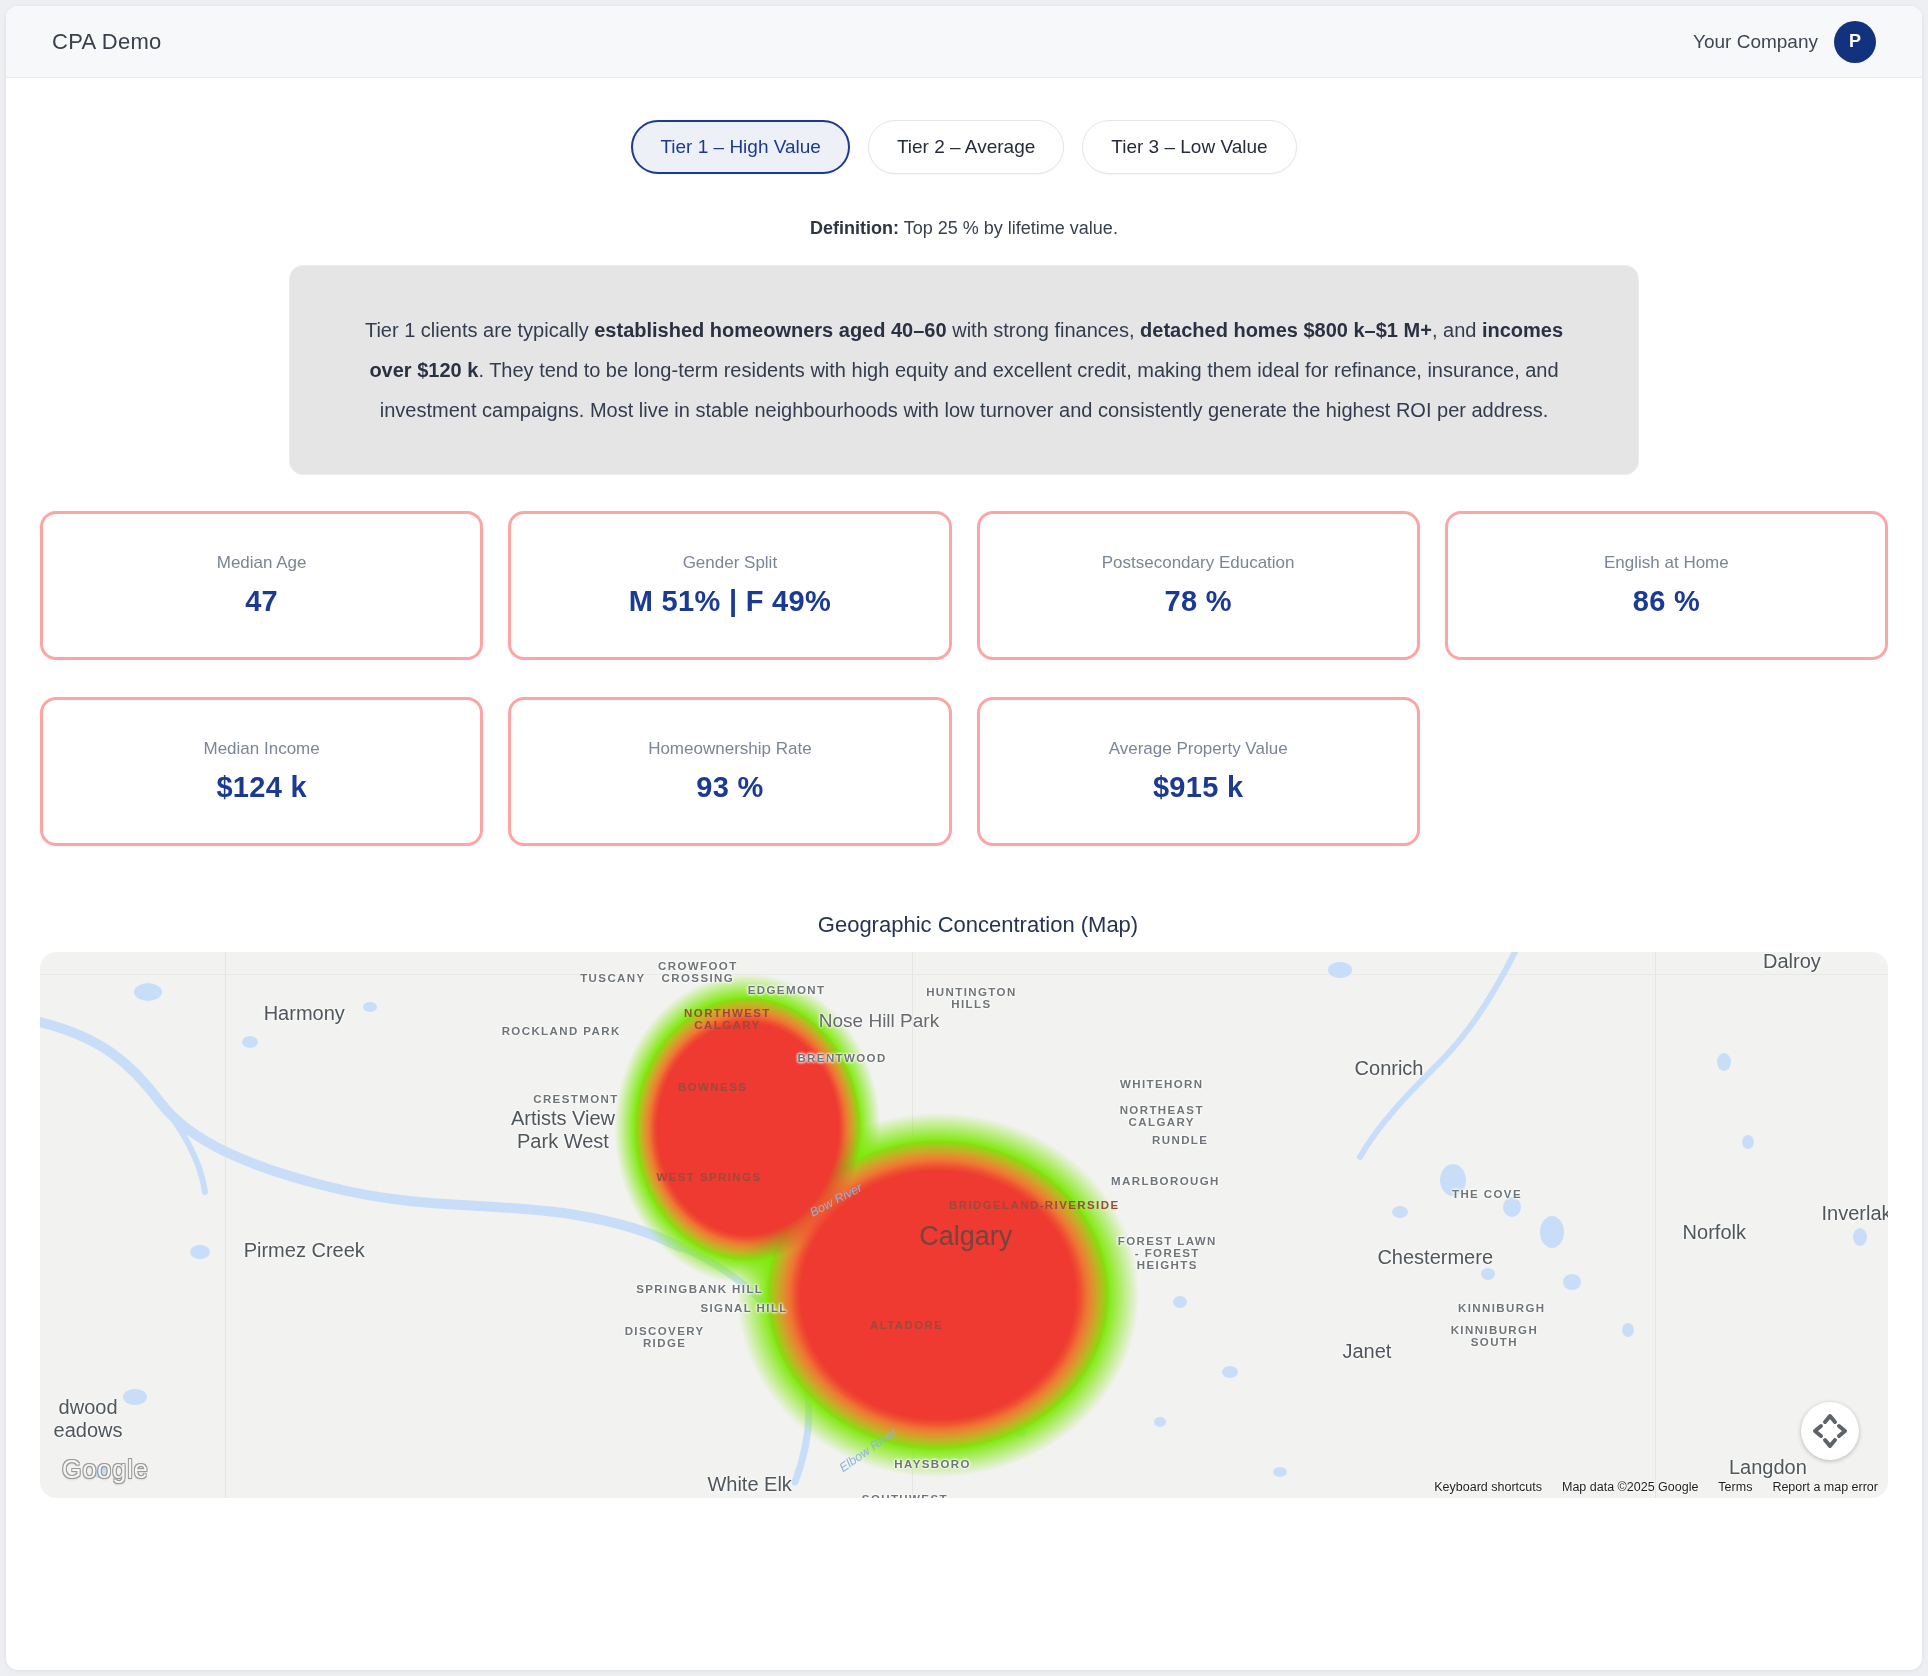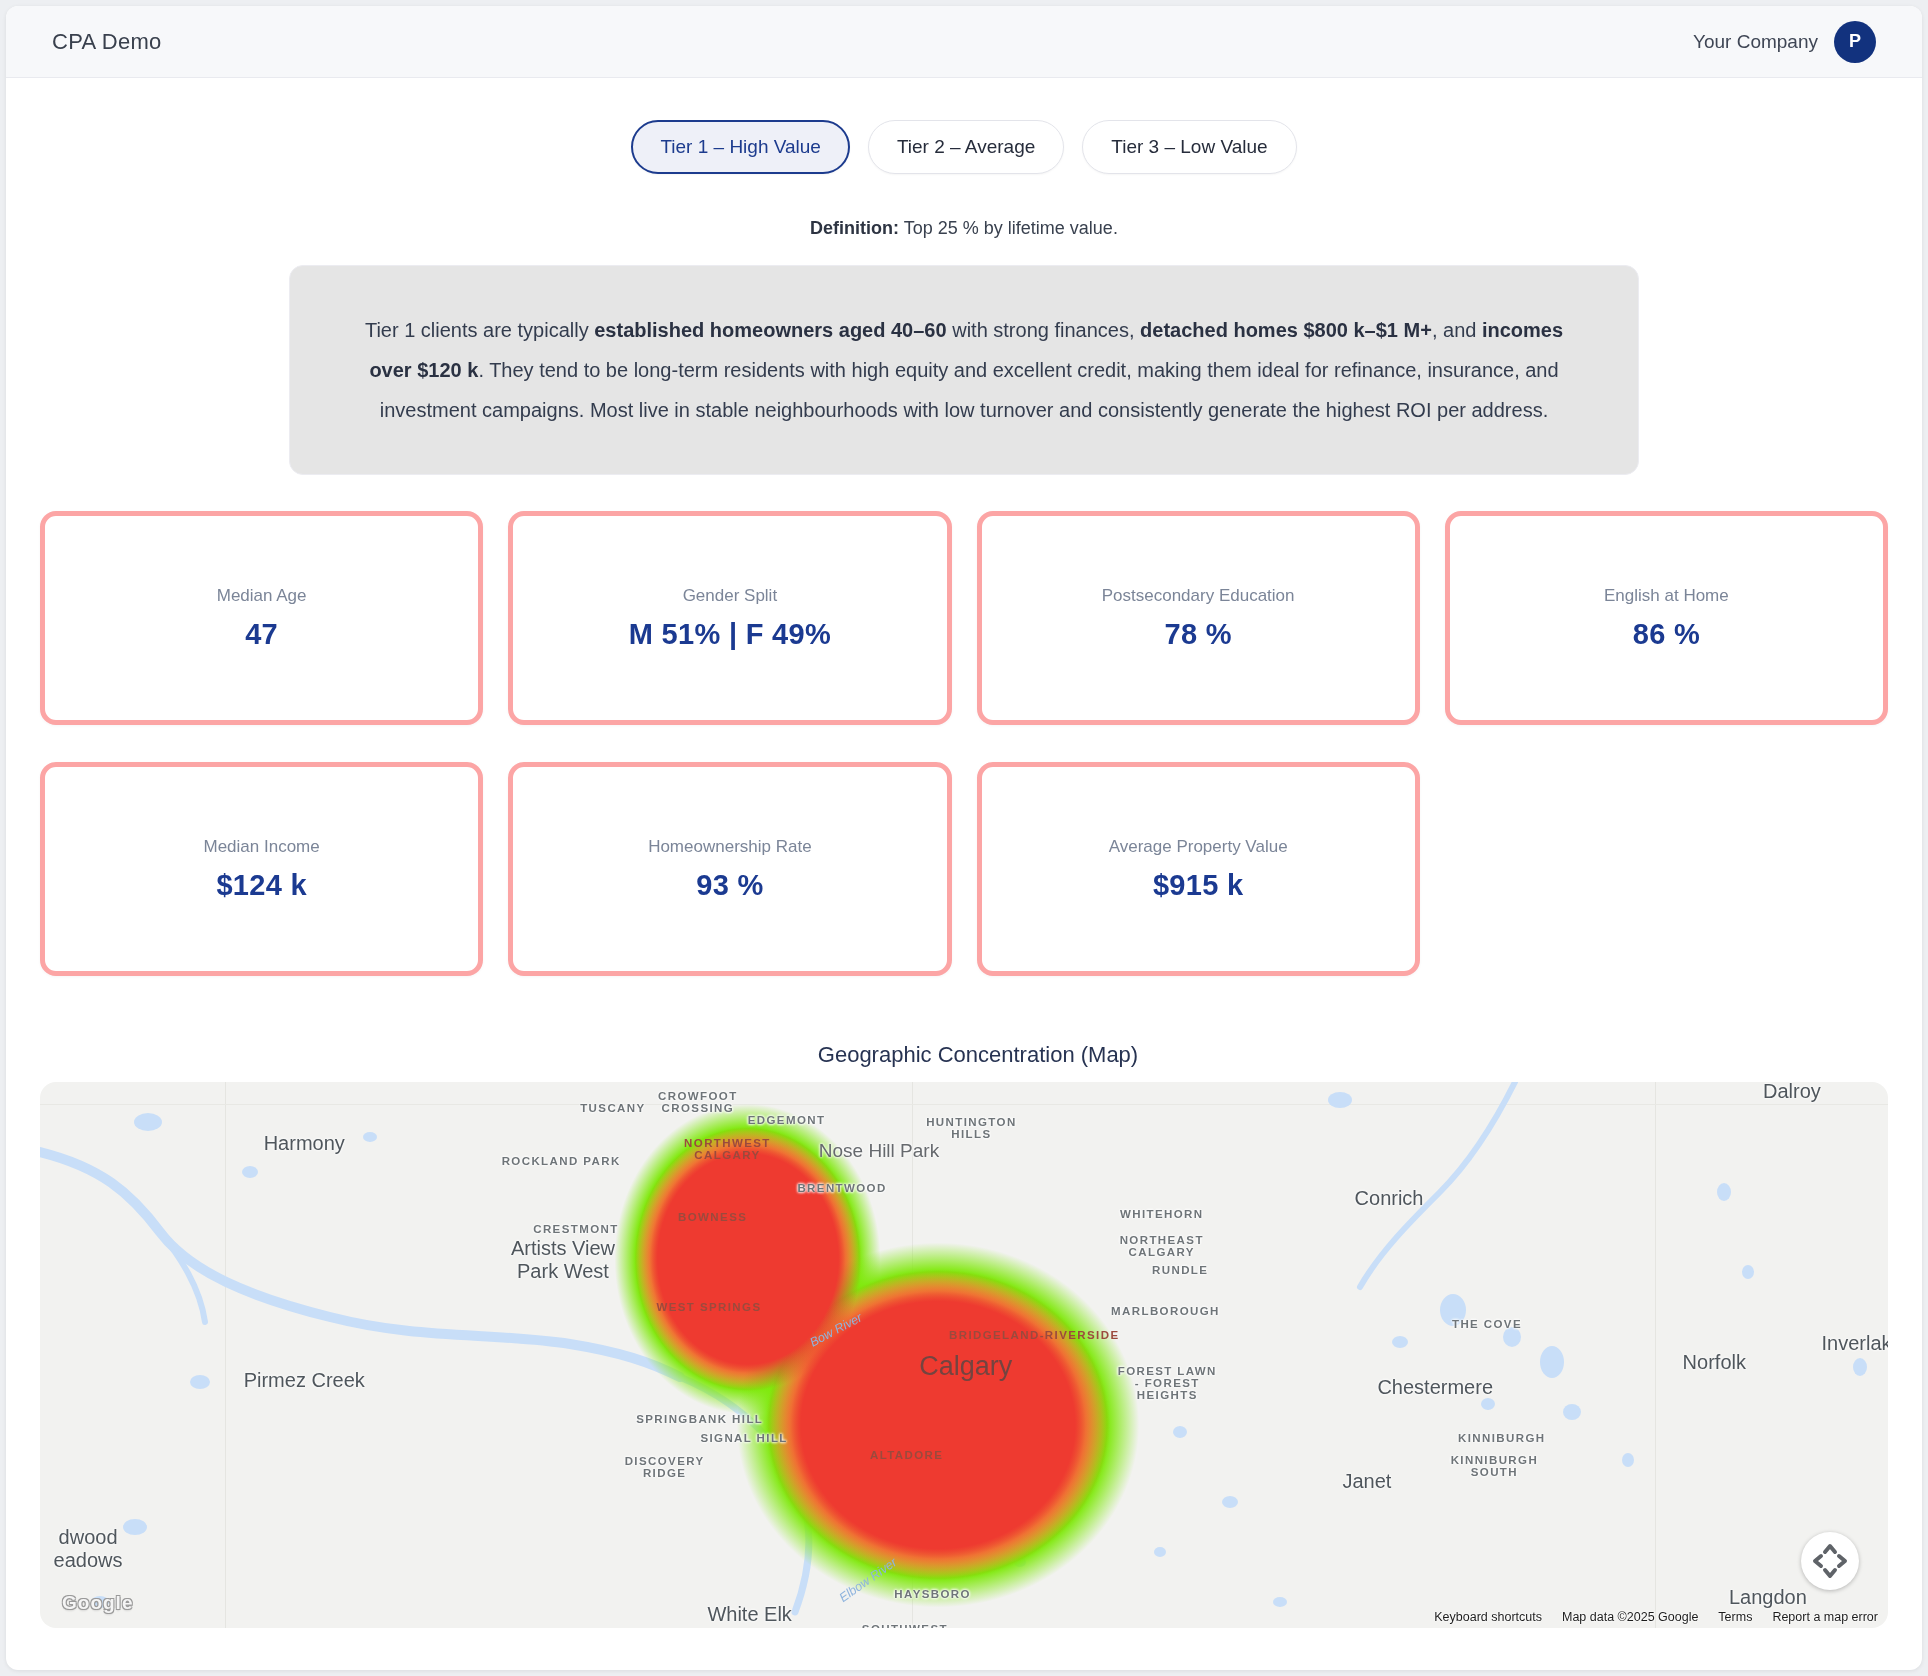--- a/index.html
+++ b/index.html
@@ -26,21 +26,21 @@
   .definition b { color:#2d3442; }
 
   .desc-card { width:1350px; margin:26px auto 0; background:#e5e5e5; border:1px solid #ececf1;
                border-radius:14px; padding:44px 60px; }
   .desc-text { font-size:20px; line-height:40px; color:#333c4e; text-align:center; }
   .desc-text .b { font-weight:bold; color:#2a3142; }
 
   
   .stats { width:1848px; margin:36px auto 0; display:grid; grid-template-columns:repeat(4,1fr);
            gap:37px 25px; }
-  .stat { height:214px; background:#fff; border:5px solid #fca5a5; border-radius:16px;
+  .stat { height:149px; background:#fff; border:3px solid #fca5a5; border-radius:16px;
           display:flex; flex-direction:column; align-items:center; justify-content:center; gap:12px;
           box-shadow:0 1px 3px rgba(20,30,60,.04); }
   .stat-label { font-size:17px; color:#7b8598; }
   .stat-value { font-size:29px; font-weight:bold; color:#1b3a91; letter-spacing:.3px; }
 
   .map-heading { text-align:center; margin-top:66px; font-size:22px; color:#273352;padding-left:28px; }
 
   
   .map { position:relative; width:1848px; height:546px; margin:14px auto 0; border-radius:16px;
          overflow:hidden; background:#f2f2f0; }
@@ -56,21 +56,21 @@
 
   .mlabel { position:absolute; transform:translate(-50%,-50%); white-space:pre-line; text-align:center; }
   .mlabel.hood { font-size:11.5px; font-weight:bold; color:#6e7478; letter-spacing:1.4px;
                  text-shadow:0 0 3px #fff,0 0 3px #fff,0 0 3px #fff; }
   .mlabel.hoodred { font-size:11.5px; font-weight:bold; color:#9b4a3d; letter-spacing:1.4px; }
   .mlabel.town { font-size:20px; color:#4f565c; text-shadow:0 0 3px #fff,0 0 3px #fff; }
   .mlabel.park { font-size:19px; color:#66696d; text-shadow:0 0 3px #fff,0 0 3px #fff; }
   .mlabel.city { font-size:27px; color:#744440; }
   .mlabel.water { font-size:12.5px; font-style:italic; color:#8fb4de; }
 
-  .glogo { position:absolute; left:22px; bottom:14px; font-size:19px; font-weight:bold; letter-spacing:1px;
+  .glogo { position:absolute; left:22px; bottom:14px; font-size:25px; font-weight:normal; letter-spacing:1px;
            color:rgba(255,255,255,.9);
            text-shadow:-1px -1px 0 #9a9a9a,1px -1px 0 #9a9a9a,-1px 1px 0 #9a9a9a,1px 1px 0 #9a9a9a,0 2px 2px rgba(0,0,0,.12); }
   .attrib { position:absolute; right:10px; bottom:4px; display:flex; gap:20px; font-size:12.5px; color:#1c1c1c;
             text-shadow:0 0 2px #fff,0 0 2px #fff,0 0 2px #fff; }
   .attrib span { cursor:pointer; }
   .pan-ctl { position:absolute; right:29px; bottom:38px; width:58px; height:58px; border-radius:50%;
              background:#fff; box-shadow:0 1px 4px rgba(0,0,0,.25); display:flex; align-items:center;
              justify-content:center; cursor:pointer; }
 </style>
 </head>

